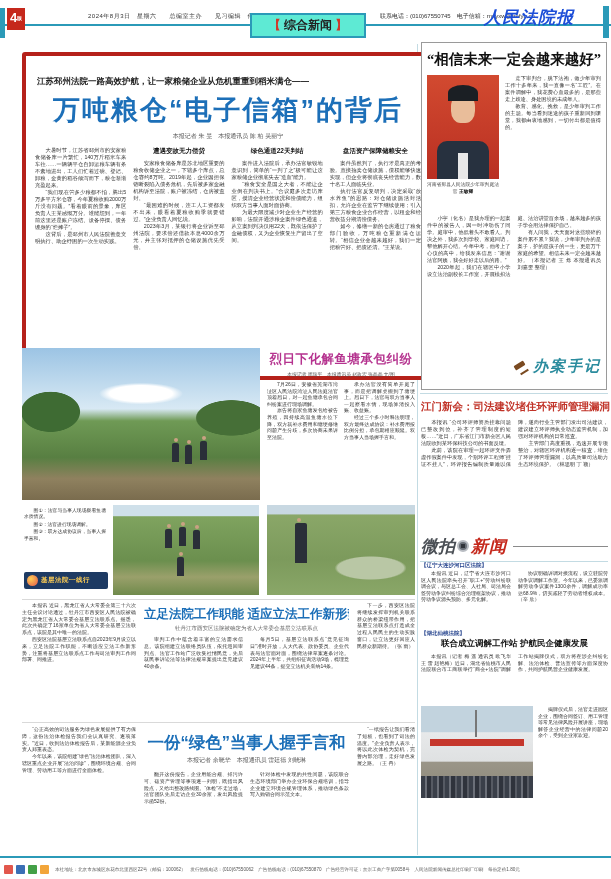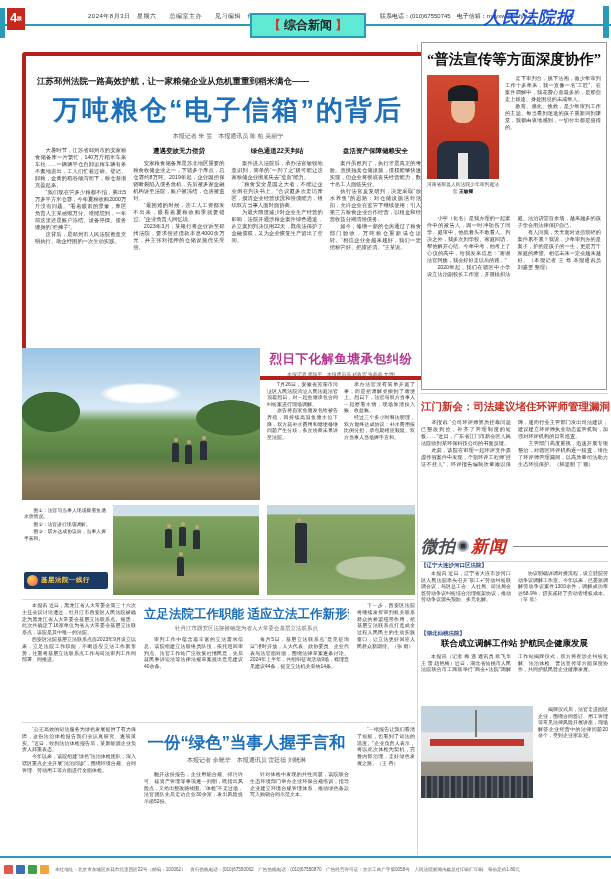--- a/index.html
+++ b/index.html
@@ -179,41 +179,45 @@
         <p class="para">“粮食安全是国之大者，不能让企业倒在判决书上。”合议庭多次走访库区，摸清企业经营状况和偿债能力，组织双方当事人面对面协商。</p>
         <p class="para">为最大限度减少对企业生产经营的影响，法院开通涉粮企案件绿色通道，从立案到判决仅用22天，既依法保护了金融债权，又为企业恢复生产留出了空间。</p>
         <div class="subhead">盘活资产保障储粮安全</div>
         <p class="para">案件虽然判了，执行才是真正的考验。直接拍卖仓储设施，债权能够快速实现，但企业将彻底丧失经营能力，数十名工人面临失业。</p>
         <p class="para">执行法官反复研判，决定采取“放水养鱼”的思路：对仓储设施活封活扣，允许企业在监管下继续使用；引入第三方粮食企业合作经营，以租金和经营收益分期清偿债务。</p>
         <p class="para">如今，修缮一新的仓房通过了粮食部门验收，万吨粮仓重新满仓运转。“相信企业会越来越好，我们一定把粮管好、把债还清。”王某说。</p>
       </div>
   </div>
 
   <div class="jnote">
-    <div class="title">“普法宣传等方面深度协作”</div>
+    <div class="title">“相信未来一定会越来越好”</div>
     <div class="jnote-row">
       <div class="portrait-cell">
         <div class="portrait">
           <div class="p-body"></div>
           <div class="p-shirt"></div>
           <div class="p-head"></div>
           <div class="p-hair"></div>
         </div>
         <div class="pcaption"><span>河南省郏县人民法院少年审判庭法官</span> <b>王敏卿</b></div>
       </div>
       <div class="jnote-intro">
           <p class="para">走下审判台，脱下法袍，做少年审判工作十多年来，我一直像一名“工匠”。在案件调解中，我花费心血最多的，是那些走上歧途、身处困境的未成年人。</p>
           <p class="para">教育、感化、挽救，是少年审判工作的主题。每当看到迷途的孩子重新回到课堂，我都由衷地感到，一切付出都是值得的。</p>
         </div>
     </div>
     <div class="jnote-body">
         <p class="para">小宇（化名）是我办理的一起案件中的被告人，因一时冲动伤了同学。庭审中，他低着头不敢看人。判决之外，我多次到学校、家庭回访，帮他解开心结。今年中考，他考上了心仪的高中，给我发来信息：“谢谢法官阿姨，我会好好走以后的路。”</p>
         <p class="para">2020年起，我们在辖区中小学设立法治副校长工作室，开展模拟法庭、法治讲堂百余场，越来越多的孩子学会用法律保护自己。</p>
         <p class="para">有人问我，天天面对这些琐碎的案件累不累？我说，少年审判办的是案子，护的是孩子的一生，更是万千家庭的希望。相信未来一定会越来越好。（本报记者 王 烁 本报通讯员 刘嘉雯 整理）</p>
       </div>
+    <div class="stamp">
+      <div class="gavel"></div>
+      <span class="stamp-text">办案手记</span>
+    </div>
   </div>
 
   <div class="fish">
     <div class="photo photo1">
       <div class="fig" style="left:150px;top:95px;"></div>
       <div class="fig" style="left:163px;top:97px;"></div>
       <div class="fig" style="left:178px;top:93px;"></div>
     </div>
     <div class="fish-right">
       <div class="title">烈日下化解鱼塘承包纠纷</div>

